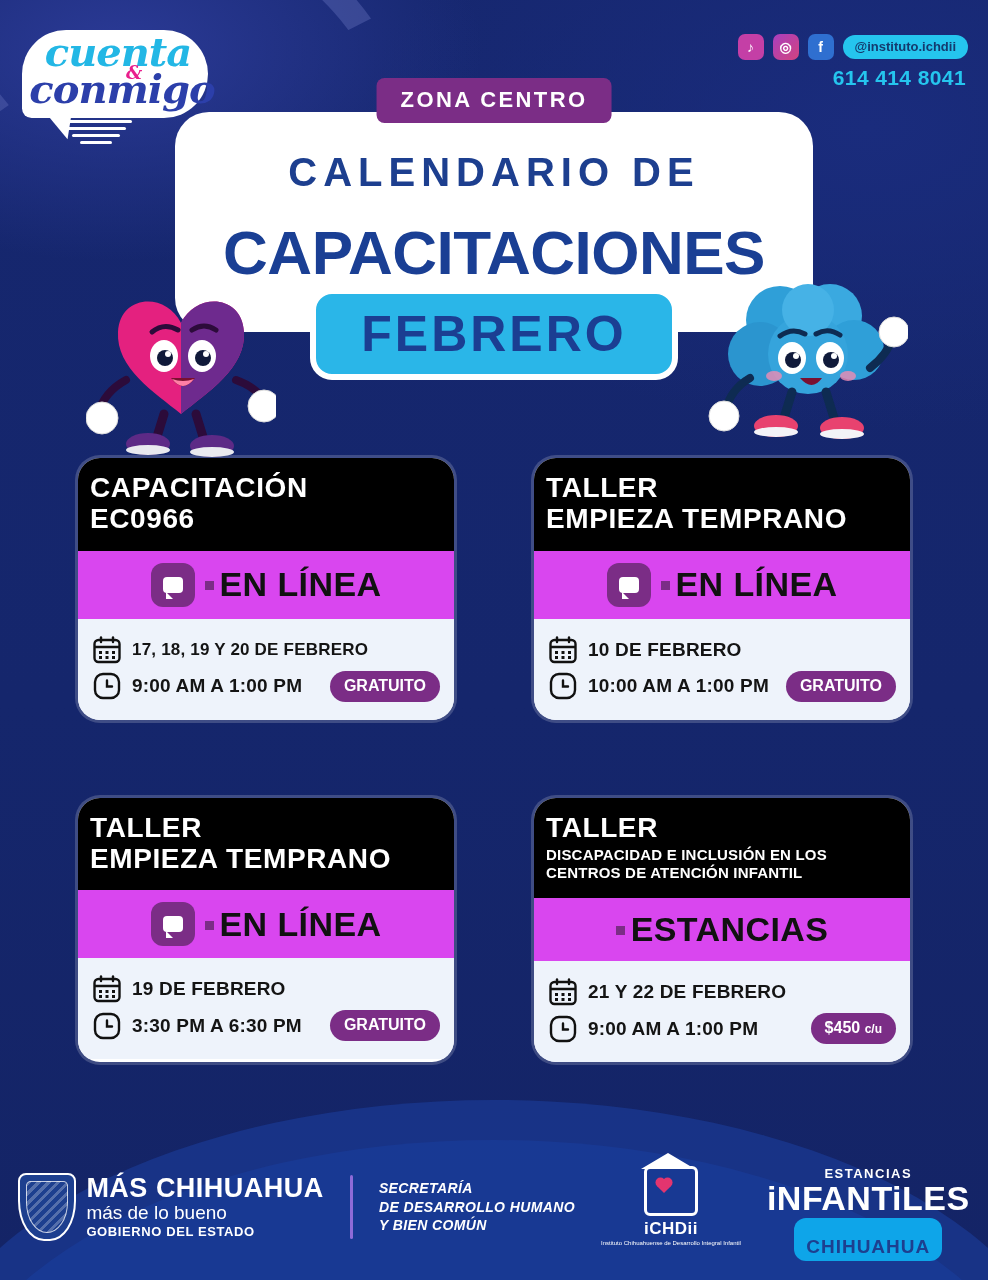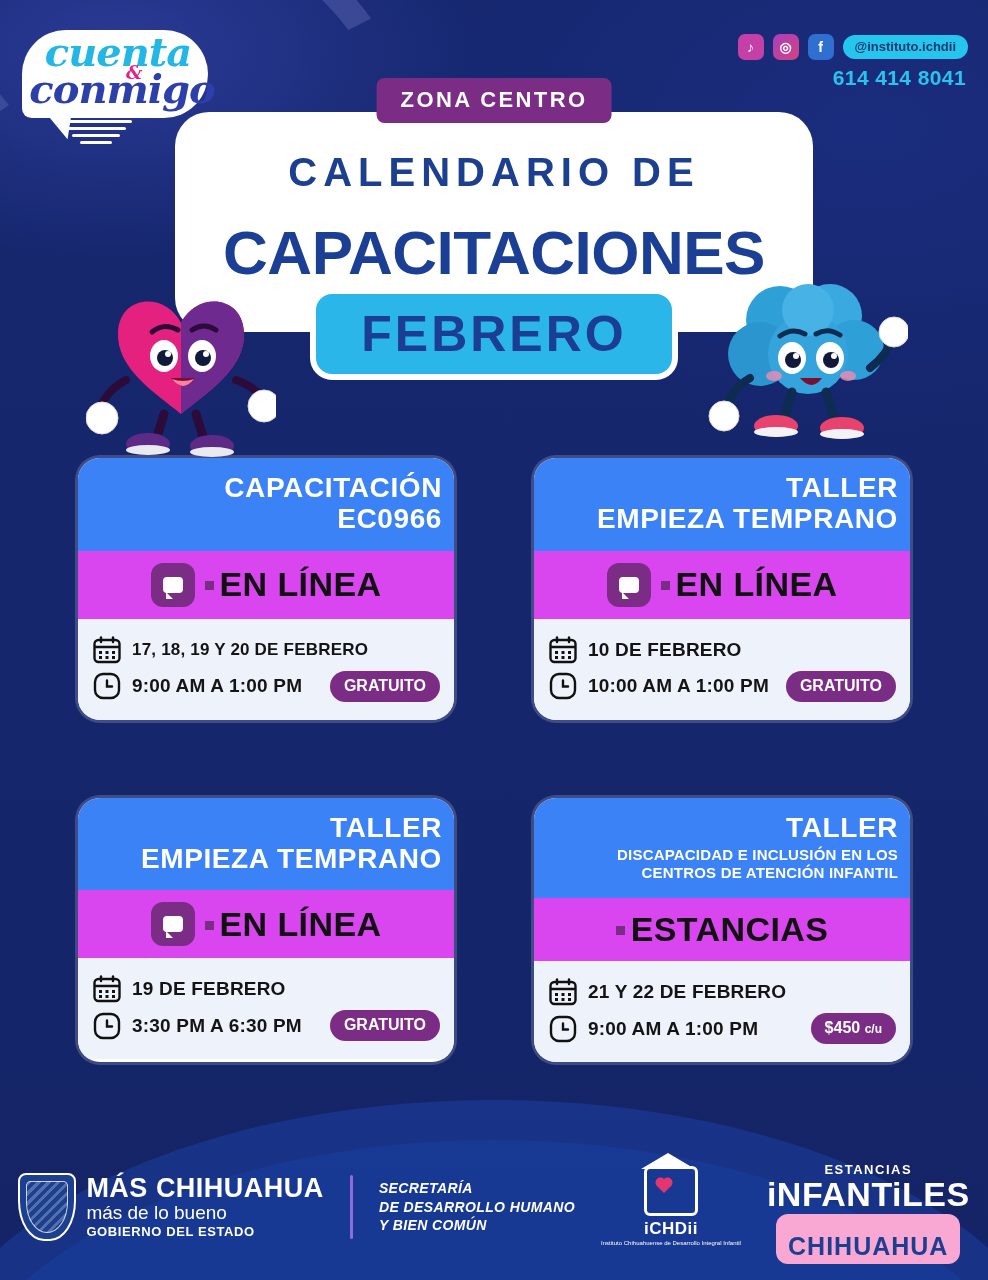--- a/index.html
+++ b/index.html
@@ -292,23 +292,23 @@
     row-gap: 78px;
   }
   .card {
     position: relative;
     border-radius: 22px;
     background: #ffffff;
     box-shadow: 0 0 0 3px rgba(255,255,255,.18);
     overflow: hidden;
   }
   .card-head {
-    background: #3b82f6;
+    background: #000000;
     padding: 14px 12px 16px 12px;
-    text-align: right;
+    text-align: left;
   }
   .card-head .t1 {
     display: block;
     font-size: 28px;
     font-weight: bold;
     letter-spacing: .6px;
     line-height: 1.12;
     color: #ffffff;
   }
   .card-head .t2 {
@@ -520,23 +520,23 @@
   .estancias .e2 {
     font-size: 34px;
     font-weight: bold;
     letter-spacing: .5px;
     display: block;
     line-height: 1;
   }
   .estancias .e3 {
     display: inline-block;
     margin-top: 3px;
-    background: #f9a8d4;
+    background: #0ea5e9;
     color: #1d3f8f;
-    font-size: 25px;
+    font-size: 19px;
     font-weight: bold;
     letter-spacing: 1px;
     border-radius: 12px;
     padding: 18px 12px 3px 12px;
   }
 </style>
 </head>
 <body>
 
 <div class="bg">

